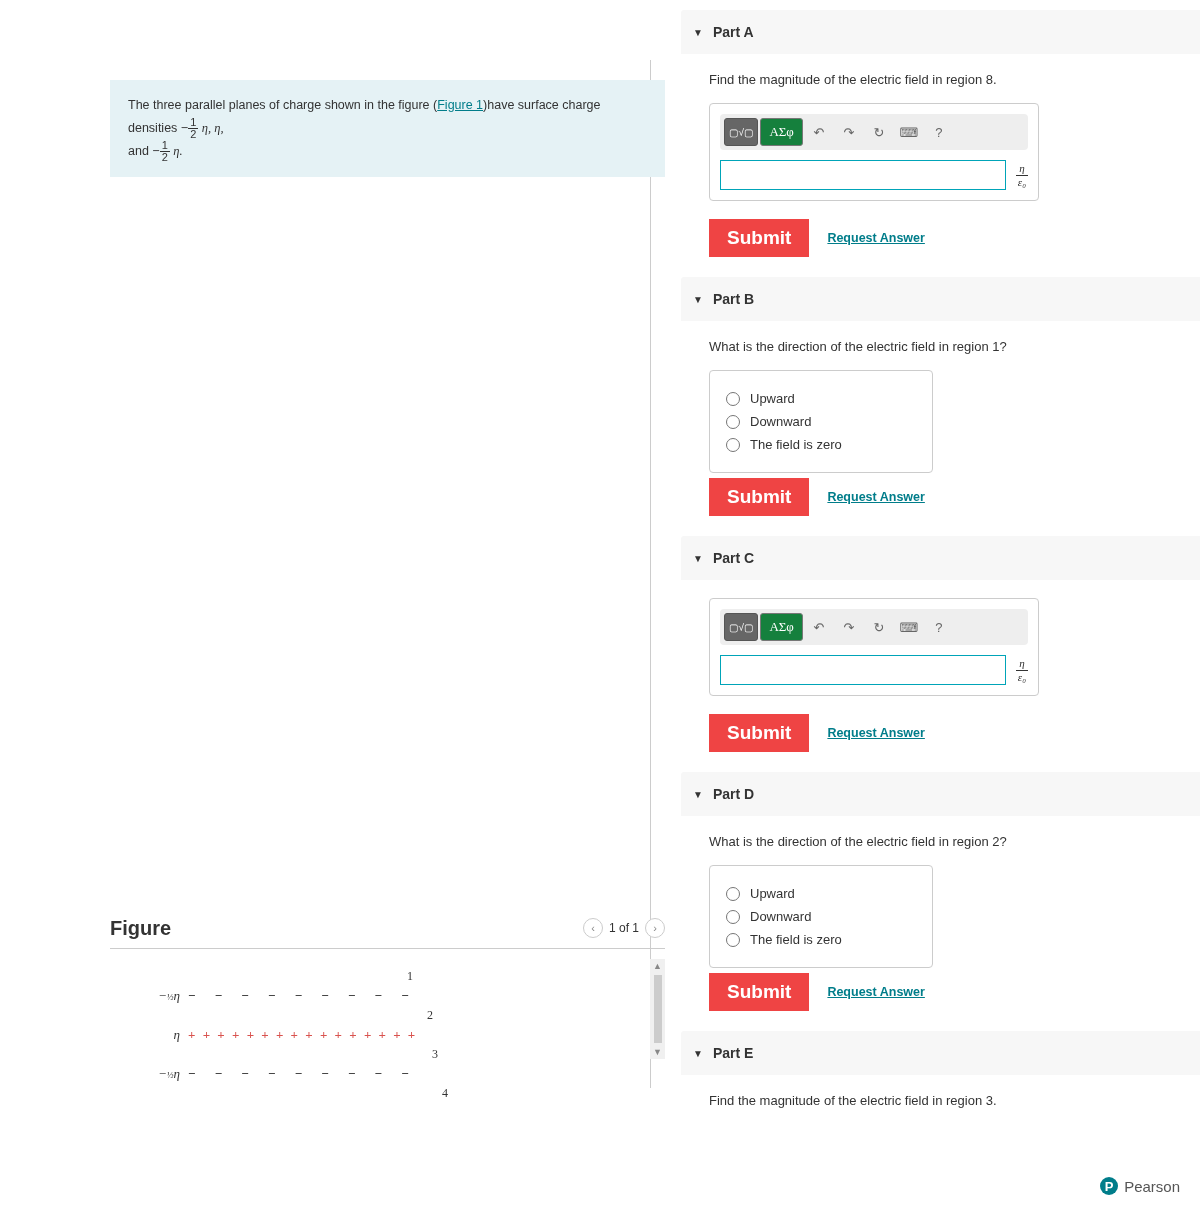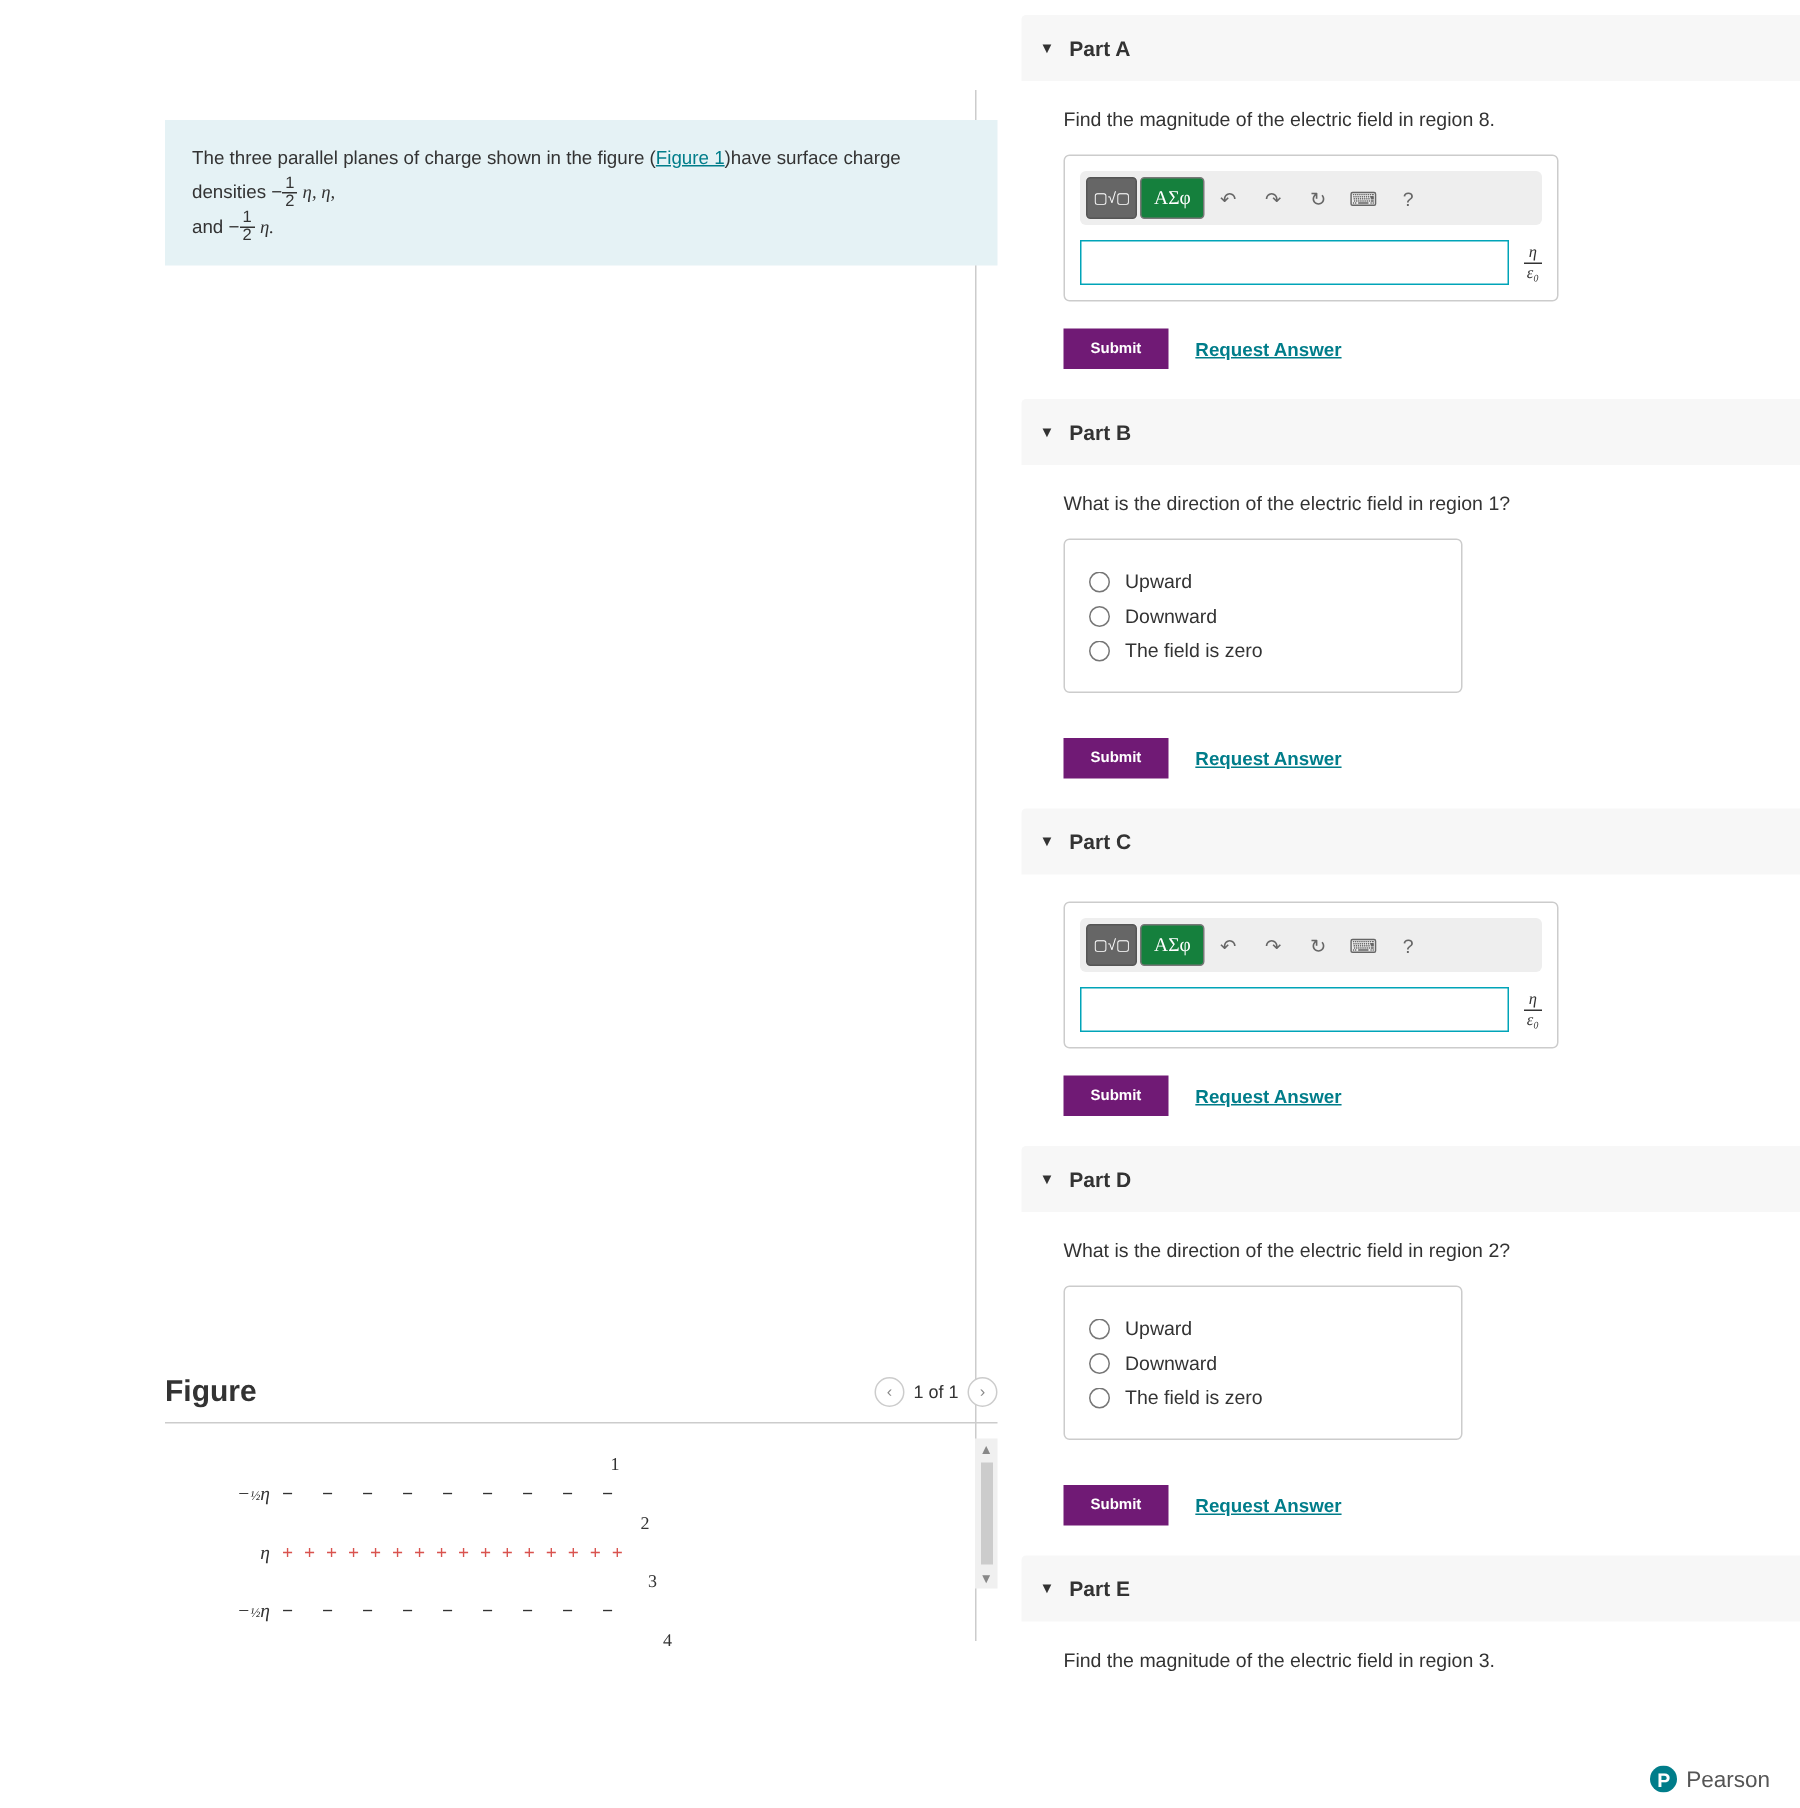--- a/index.html
+++ b/index.html
@@ -43,26 +43,26 @@
   .tool-btn { height: 28px; min-width: 28px; display: flex; align-items: center; justify-content: center; border-radius: 3px; font-size: 13px; cursor: pointer; }
   .tool-btn.dark { background: #666; color: #fff; border: 1px solid #555; }
   .tool-btn.light { color: #666; }
   .tool-btn.greek { background: #15803d; color: #fff; padding: 0 8px; font-family: "Times New Roman", serif; border: 1px solid #777; }
   .input-row { display: flex; align-items: center; gap: 10px; }
   .text-input { flex: 1; border: 1px solid #00a4b8; height: 30px; padding: 0 8px; }
   .unit-frac { font-size: 11px; font-style: italic; font-family: "Times New Roman", serif; text-align: center; line-height: 1.1; }
   .unit-frac .n { border-bottom: 1px solid #333; display: block; padding: 0 2px; }
   .unit-frac .d { display: block; padding: 0 2px; }
   
-  .radio-box { border: 1px solid #ccc; border-radius: 4px; padding: 12px 16px; width: 266px; margin-bottom: 30px; }
+  .radio-box { border: 1px solid #ccc; border-radius: 4px; padding: 12px 16px; width: 224px; margin-bottom: 5px; }
   .radio-row { display: flex; align-items: center; gap: 10px; margin: 8px 0; font-size: 13px; color: #333; }
   .radio-row input { width: 14px; height: 14px; }
   
   .submit-row { display: flex; align-items: center; gap: 18px; }
-  .submit-btn { background: #701a75; color: #fff; border: none; padding: 8px 18px; font-size: 10px; font-weight: bold; cursor: pointer; }
+  .submit-btn { background: #ef4444; color: #fff; border: none; padding: 8px 18px; font-size: 19px; font-weight: bold; cursor: pointer; }
   .request-link { color: #007d8a; font-size: 12.5px; font-weight: bold; text-decoration: underline; cursor: pointer; }
   
   .pearson-footer { position: fixed; bottom: 10px; right: 20px; display: flex; align-items: center; gap: 6px; font-size: 15px; color: #555; }
   .pearson-logo { width: 18px; height: 18px; border-radius: 50%; background: #007d8a; color: #fff; display: flex; align-items: center; justify-content: center; font-weight: bold; font-size: 13px; }
 </style>
 </head>
 <body>
 
 <div class="container">
   <div class="left-col">

